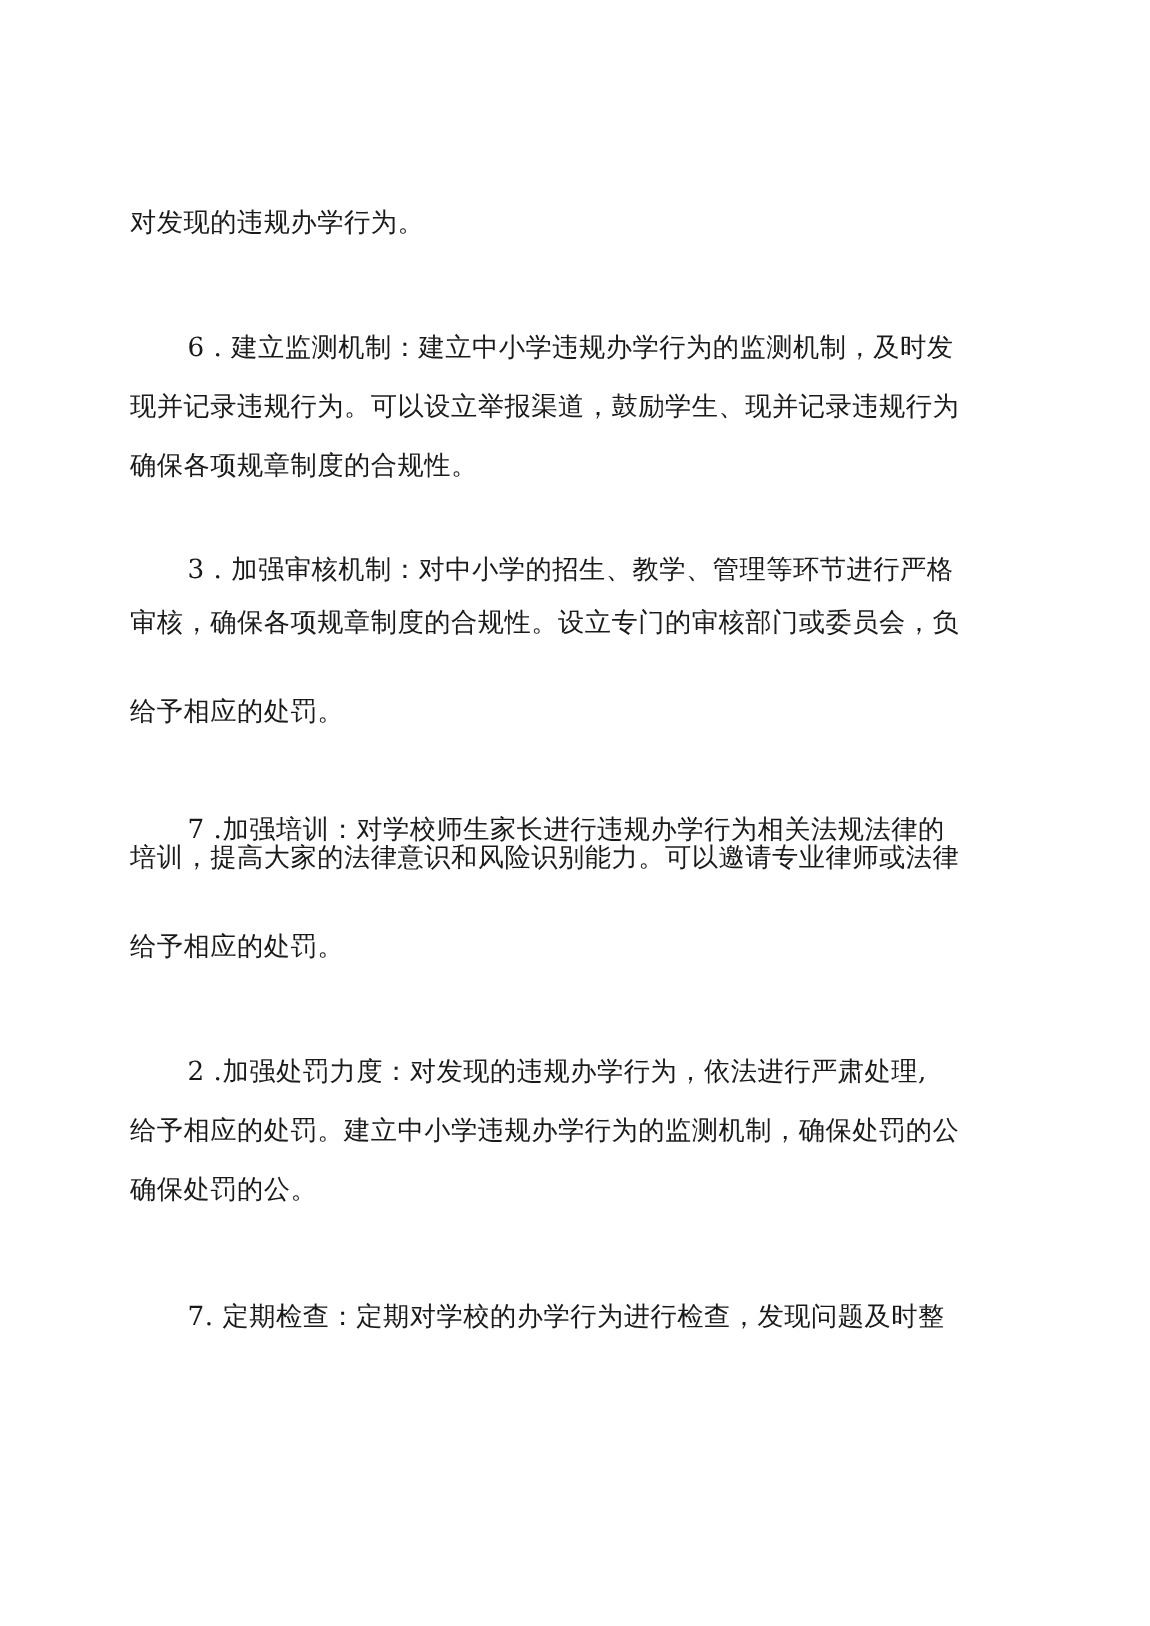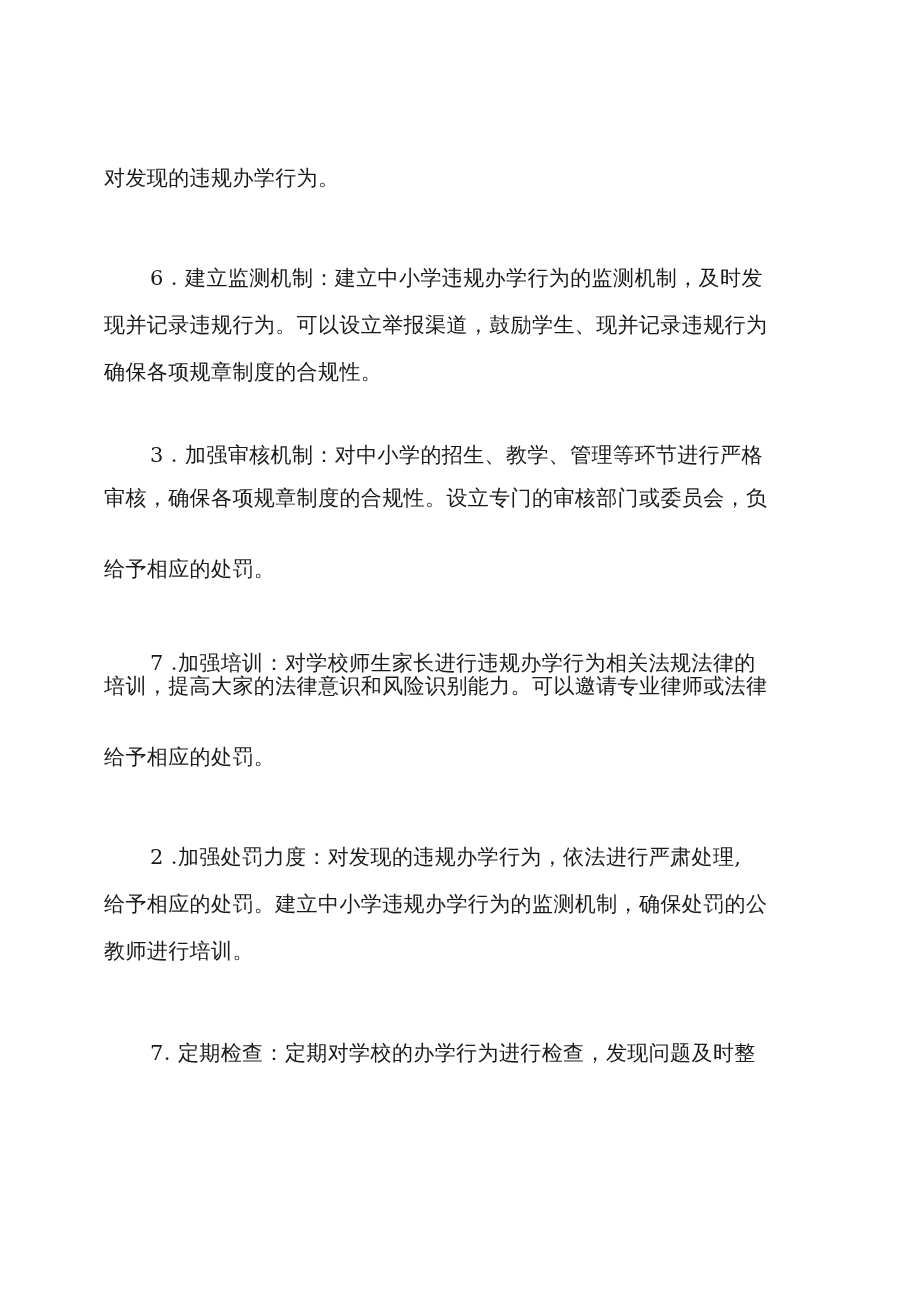--- a/index.html
+++ b/index.html
@@ -36,19 +36,19 @@
 
   <div>
     <div class="line indent" style="top:648px">7 .加强培训：对学校师生家长进行违规办学行为相关法规法律的</div>
     <div class="line" style="top:671px">培训，提高大家的法律意识和风险识别能力。可以邀请专业律师或法律</div>
     <div class="line" style="top:742px">给予相应的处罚。</div>
   </div>
 
   <div>
     <div class="line indent" style="top:842px">2 .加强处罚力度：对发现的违规办学行为，依法进行严肃处理,</div>
     <div class="line" style="top:889px">给予相应的处罚。建立中小学违规办学行为的监测机制，确保处罚的公</div>
-    <div class="line" style="top:936px">教师进行培训。</div>
+    <div class="line" style="top:936px">确保处罚的公。</div>
   </div>
 
   <div>
     <div class="line indent" style="top:1038px">7. 定期检查：定期对学校的办学行为进行检查，发现问题及时整</div>
   </div>
 </div>
 
 </body></html>

